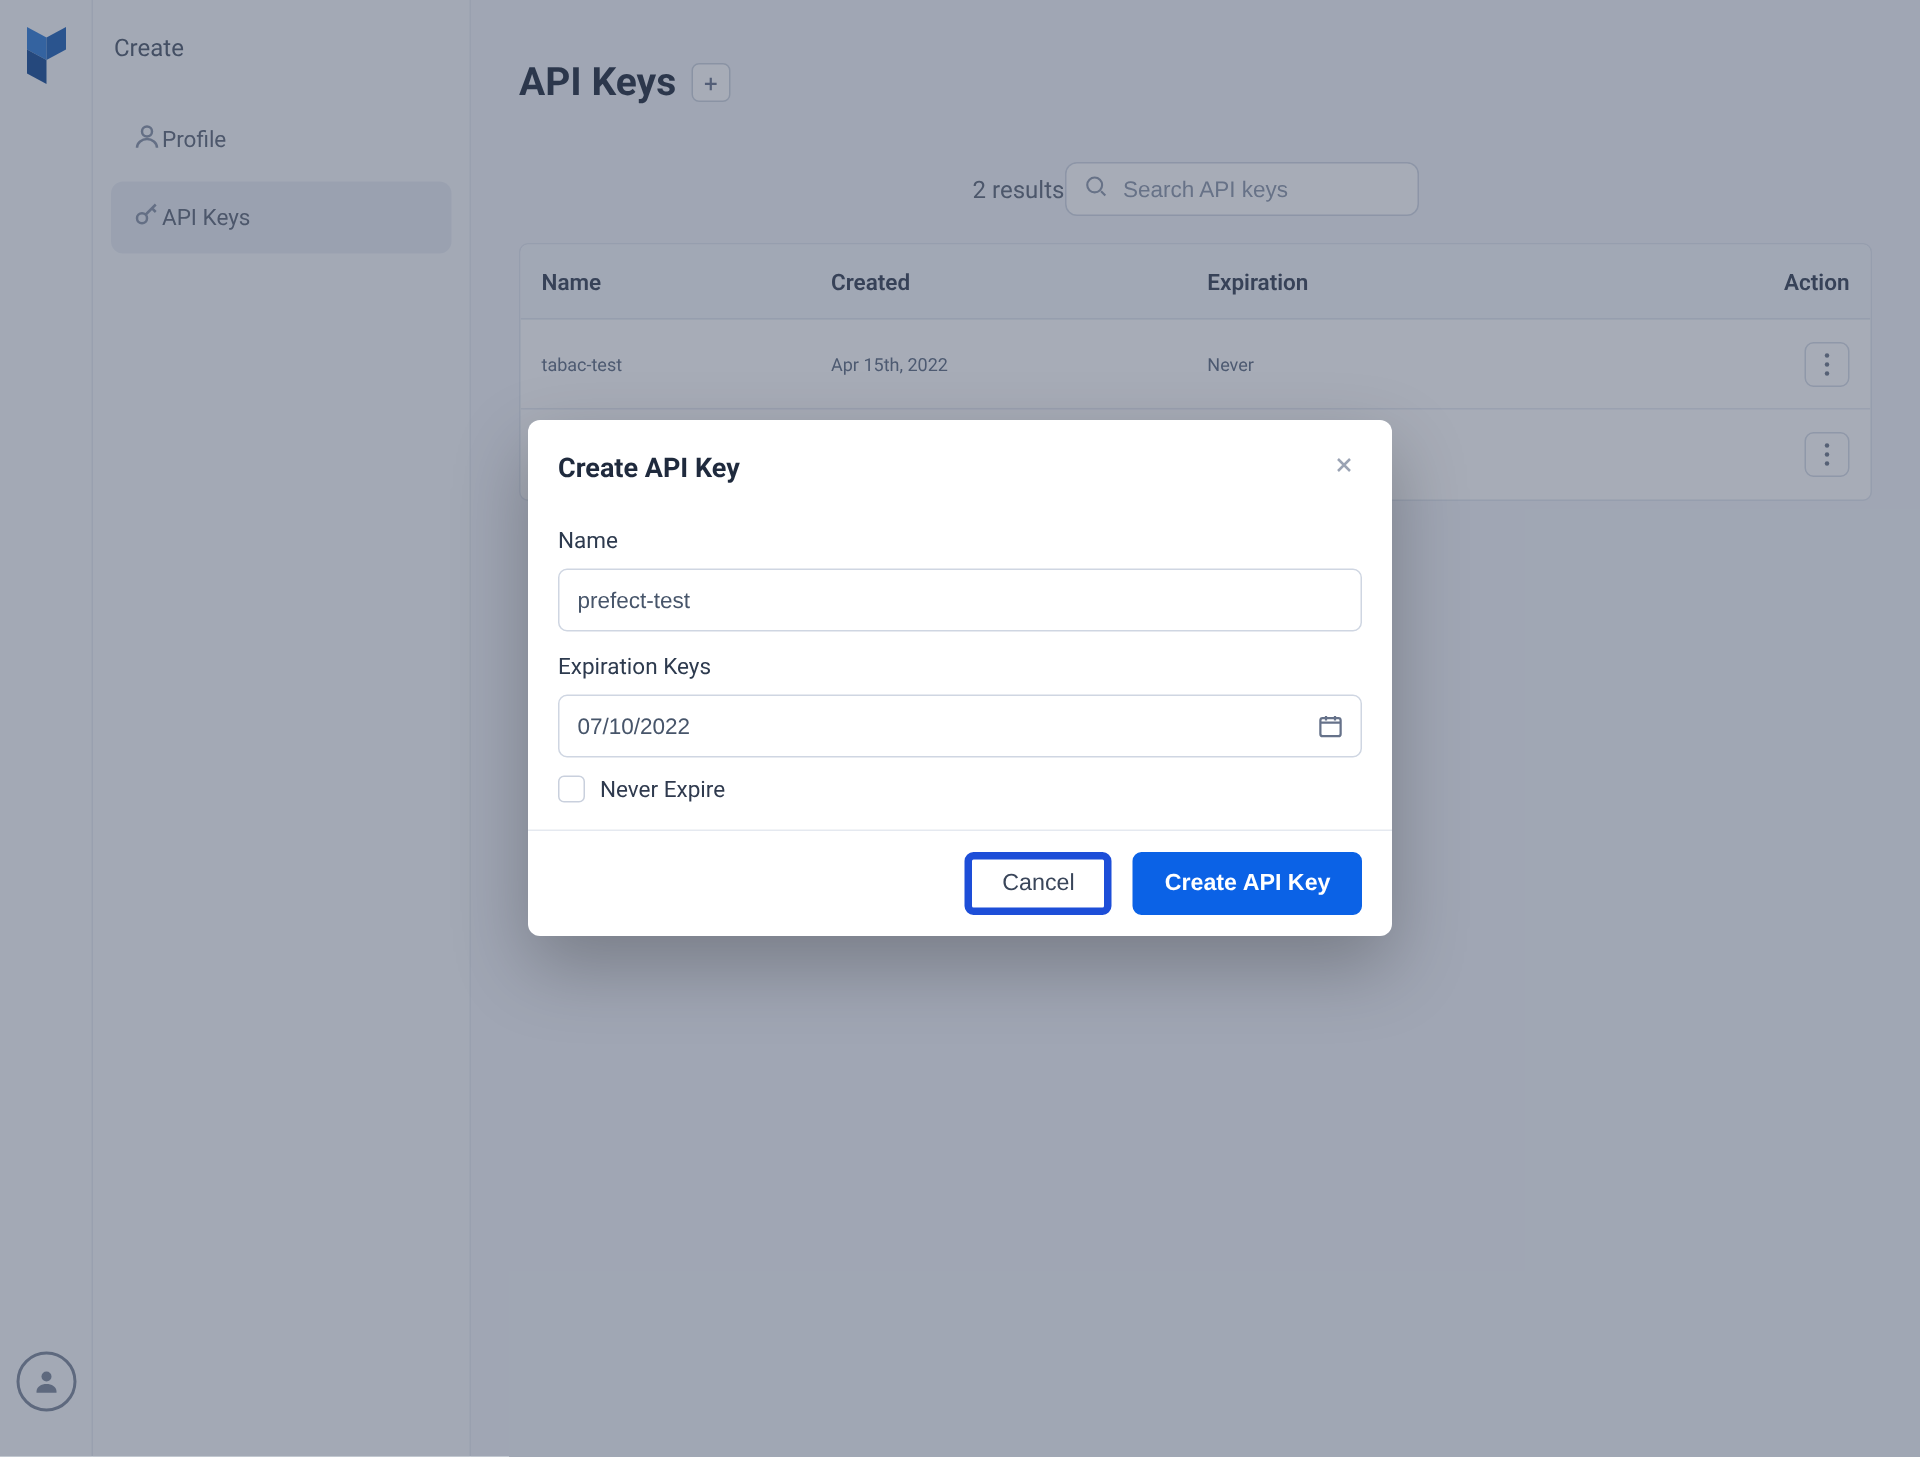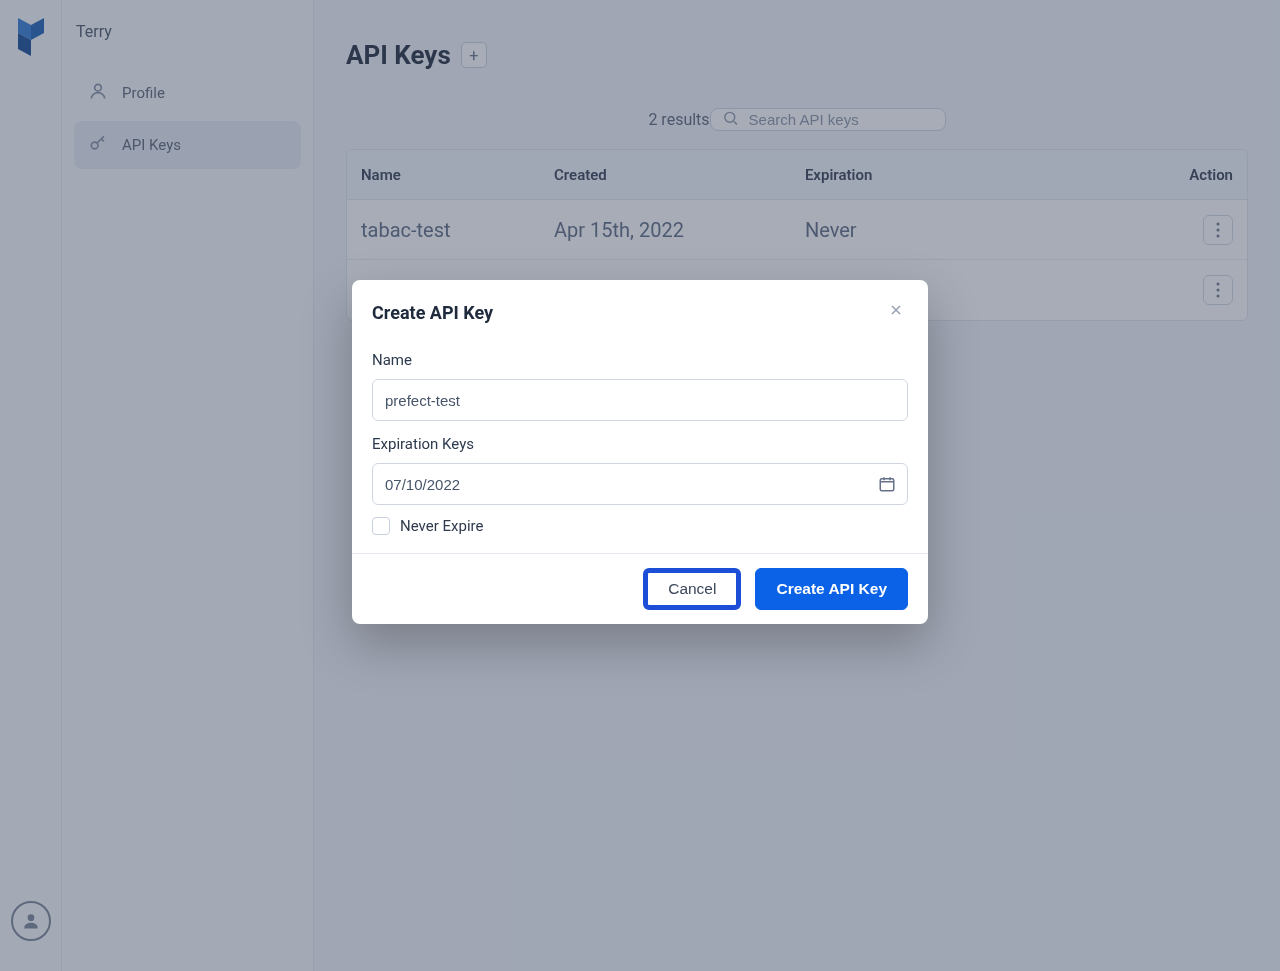--- a/index.html
+++ b/index.html
@@ -44,21 +44,21 @@
       padding: 16px 12px;
     }
     .secondary-sidebar .title {
       font-size: 16px;
       color: #4b5768;
       padding: 6px 2px 28px 2px;
     }
     .side-item {
       display: flex;
       align-items: center;
-      gap: 14px;
+      gap: 0;
       padding: 12px 14px;
       border-radius: 8px;
       color: #5b6576;
       font-size: 15px;
       cursor: pointer;
       margin-bottom: 4px;
     }
     .side-item.active {
       background: #e8ecf3;
     }
@@ -100,21 +100,21 @@
     .results-count {
       color: #5b6576;
       font-size: 16px;
     }
     .search-wrap {
       position: relative;
       width: 236px;
     }
     .search-wrap input {
       width: 100%;
-      height: 23px;
+      height: 36px;
       border: 1px solid #cfd6e2;
       border-radius: 8px;
       padding: 0 12px 0 38px;
       font-size: 15px;
       background: #fff;
       color: #374151;
     }
     .search-wrap input::placeholder { color: #8a95a8; }
     .search-icon {
       position: absolute;
@@ -142,21 +142,21 @@
       border-bottom: 1px solid #e0e5ee;
       font-weight: 600;
       color: #333e52;
       font-size: 15px;
     }
     .thead .action-col { text-align: right; }
     .trow {
       height: 60px;
       border-bottom: 1px solid #e8ecf3;
       color: #5c6a80;
-      font-size: 20px;
+      font-size: 12px;
     }
     .trow:last-child { border-bottom: none; }
     .action-col { display: flex; justify-content: flex-end; }
     .kebab-btn {
       width: 30px;
       height: 30px;
       border: 1px solid #d4dae5;
       border-radius: 6px;
       background: #fff;
       display: flex;
@@ -284,21 +284,21 @@
     </div>
     <div class="avatar-circle">
       <svg width="20" height="20" viewBox="0 0 24 24" fill="#7a8598">
         <circle cx="12" cy="8" r="4"></circle>
         <path d="M4 20c0-4 4-6 8-6s8 2 8 6v1H4z"></path>
       </svg>
     </div>
   </div>
 
   <div class="secondary-sidebar">
-    <div class="title">Terry</div>
+    <div class="title">Create</div>
     <div class="side-item">
       <span>
         <svg width="20" height="20" viewBox="0 0 24 24" fill="none" stroke="#8691a4" stroke-width="2">
           <circle cx="12" cy="8" r="4"></circle>
           <path d="M4 21c0-4 4-7 8-7s8 3 8 7"></path>
         </svg>
       </span>
       <span>Profile</span>
     </div>
     <div class="side-item active">

